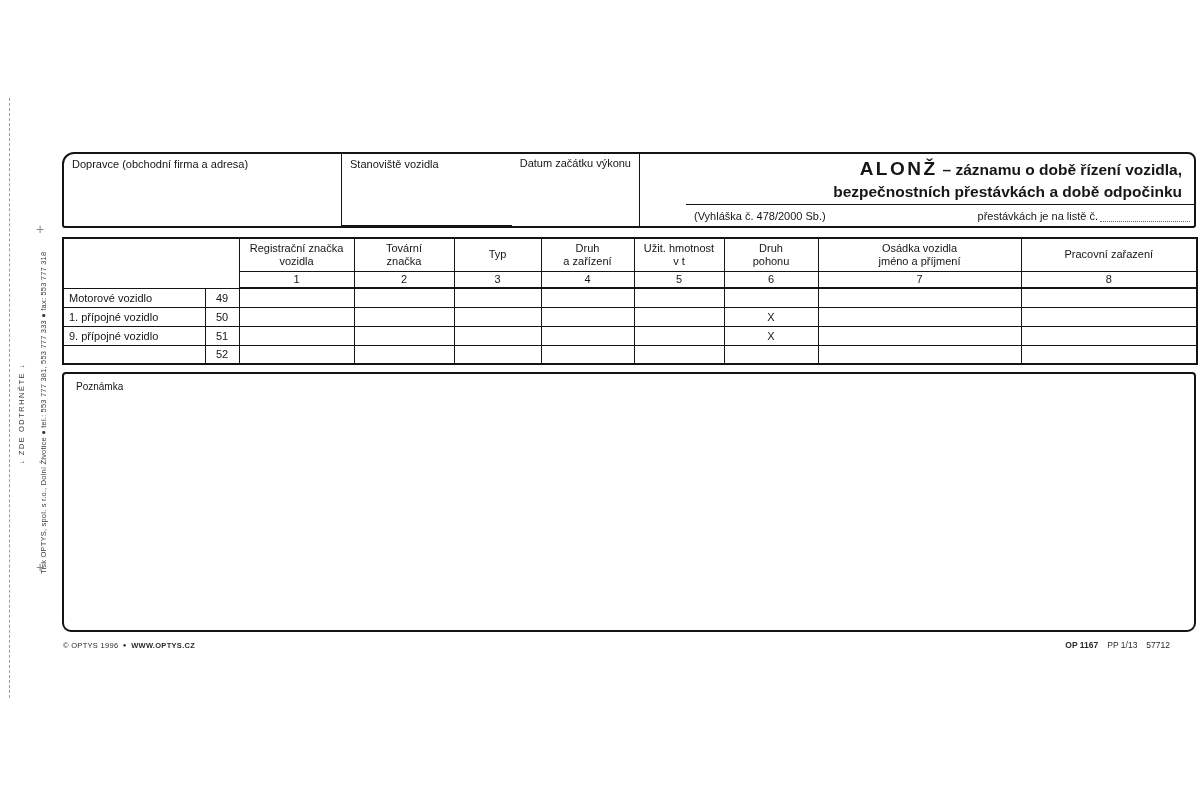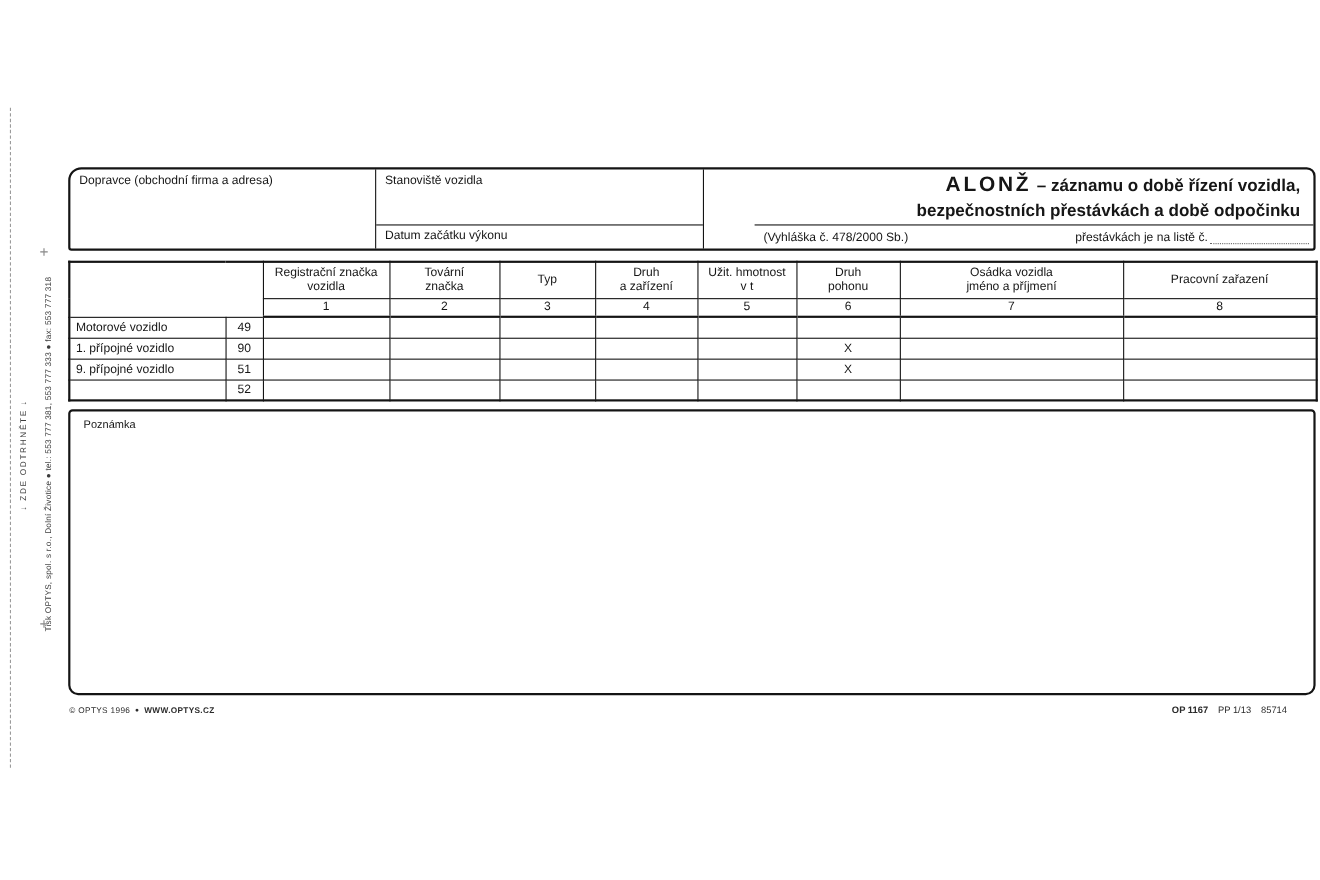--- a/index.html
+++ b/index.html
@@ -11,21 +11,21 @@
   .vtext{position:absolute;white-space:nowrap;transform:rotate(-90deg);transform-origin:left top;color:#3c3c3c;}
   .tear-text{left:17px;top:464px;font-size:7.5px;letter-spacing:1.5px;}
   .print-info{left:39px;top:574px;font-size:7.5px;letter-spacing:.2px;}
   .reg-plus{position:absolute;left:36px;font-size:14px;font-weight:300;color:#8a8a8a;}
   .plus-top{top:221px;} .plus-bottom{top:559px;}
 
   
   .headbox{position:absolute;left:62px;top:152px;width:1134px;height:76px;box-sizing:border-box;
            border:2.5px solid #141414;border-radius:12px 8px 3px 3px;display:flex;background:#fff;}
   .cellA{width:278px;box-sizing:border-box;border-right:1.4px solid #141414;padding:4px 8px;font-size:11px;}
-  .cellB{width:298px;box-sizing:border-box;border-right:1.4px solid #141414;display:flex;flex-direction:column;}
+  .cellB{width:298px;box-sizing:border-box;border-right:1.4px solid #141414;display:flex;flex-direction:row;}
   .cellB-top{flex:1;padding:4px 8px;font-size:11px;border-bottom:1.3px solid #141414;box-sizing:border-box;}
   .cellB-bottom{height:21px;padding:3px 8px 0;font-size:11px;box-sizing:border-box;}
   .cellC{flex:1;display:flex;flex-direction:column;min-width:0;margin-left:46px;}
   .title-area{flex:1;border-bottom:1.3px solid #141414;box-sizing:border-box;text-align:right;padding:3px 12px 0 0;}
   .t-line{font-size:15.5px;font-weight:bold;line-height:1.3;}
   .alonz{font-size:19px;letter-spacing:2.5px;margin-right:5px;}
   .vyh-row{height:21px;display:flex;justify-content:space-between;align-items:center;padding:0 4px 0 8px;font-size:11px;box-sizing:border-box;}
   .poka{display:flex;align-items:flex-end;}
   .dot-leader{width:90px;height:10px;border-bottom:1.3px dotted #666;margin-left:2px;}
 
@@ -145,21 +145,21 @@
         <td class="fill"></td>
         <td class="fill"></td>
         <td class="fill"></td>
         <td class="fill"></td>
         <td class="fill"></td>
         <td class="fill"></td>
         <td class="fill"></td>
       </tr>
       <tr>
         <td class="rlabel">1. přípojné vozidlo</td>
-        <td class="rnum">90</td>
+        <td class="rnum">50</td>
         <td class="fill"></td>
         <td class="fill"></td>
         <td class="fill"></td>
         <td class="fill"></td>
         <td class="fill"></td>
         <td class="fill">X</td>
         <td class="fill"></td>
         <td class="fill"></td>
       </tr>
       <tr>
@@ -194,16 +194,16 @@
   </div>
 
   <div class="footer-left">
     <span>© OPTYS 1996</span>
     <span class="bullet">●</span>
     <span class="bold">WWW.OPTYS.CZ</span>
   </div>
   <div class="footer-right">
     <span class="code">OP 1167</span>
     <span>PP 1/13</span>
-    <span>85714</span>
+    <span>57712</span>
   </div>
 
 </div>
 
 </body></html>

